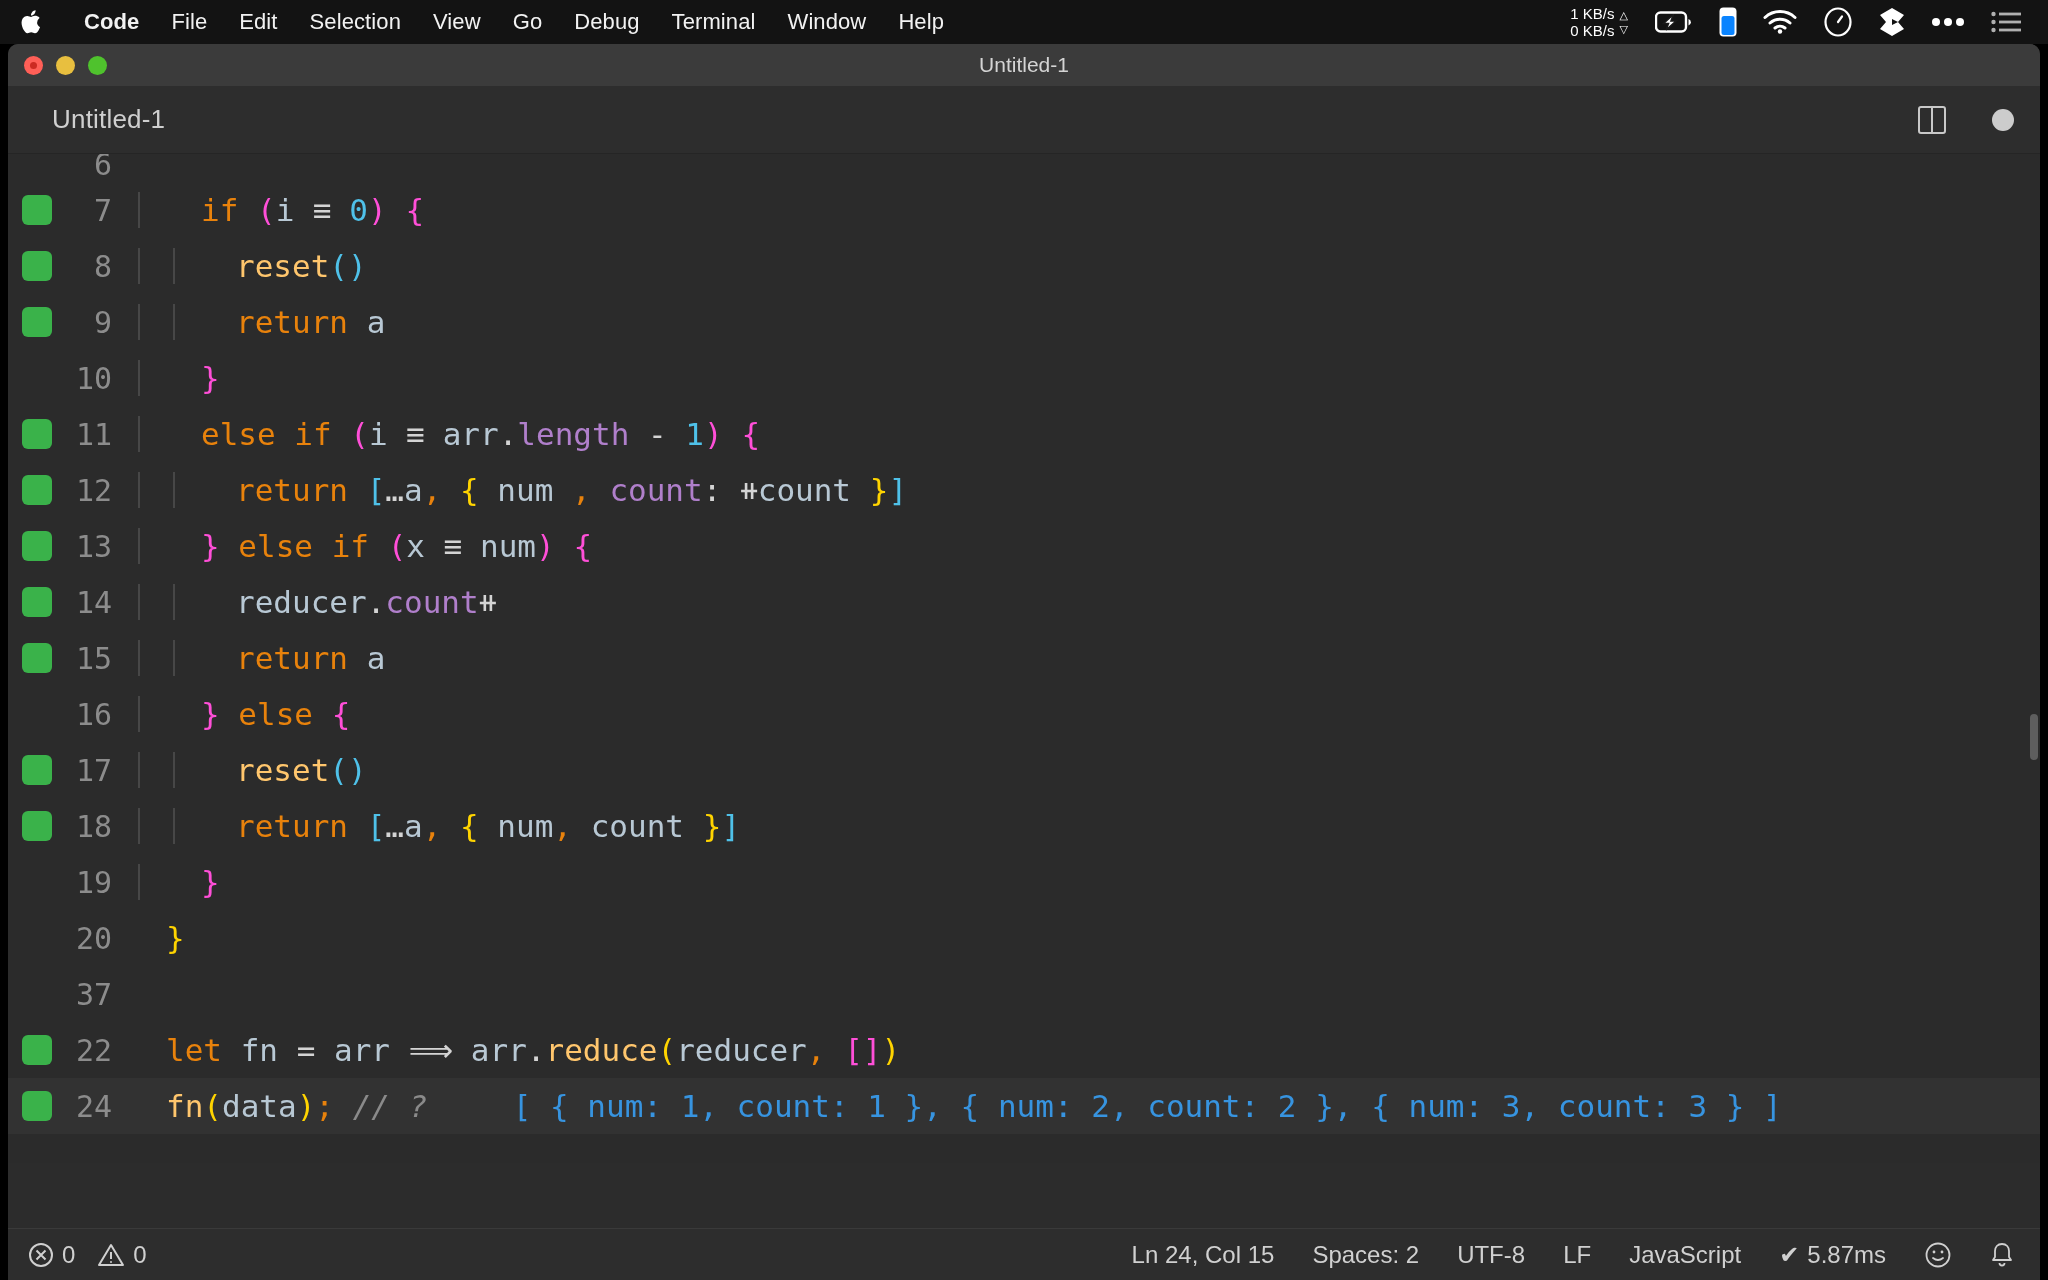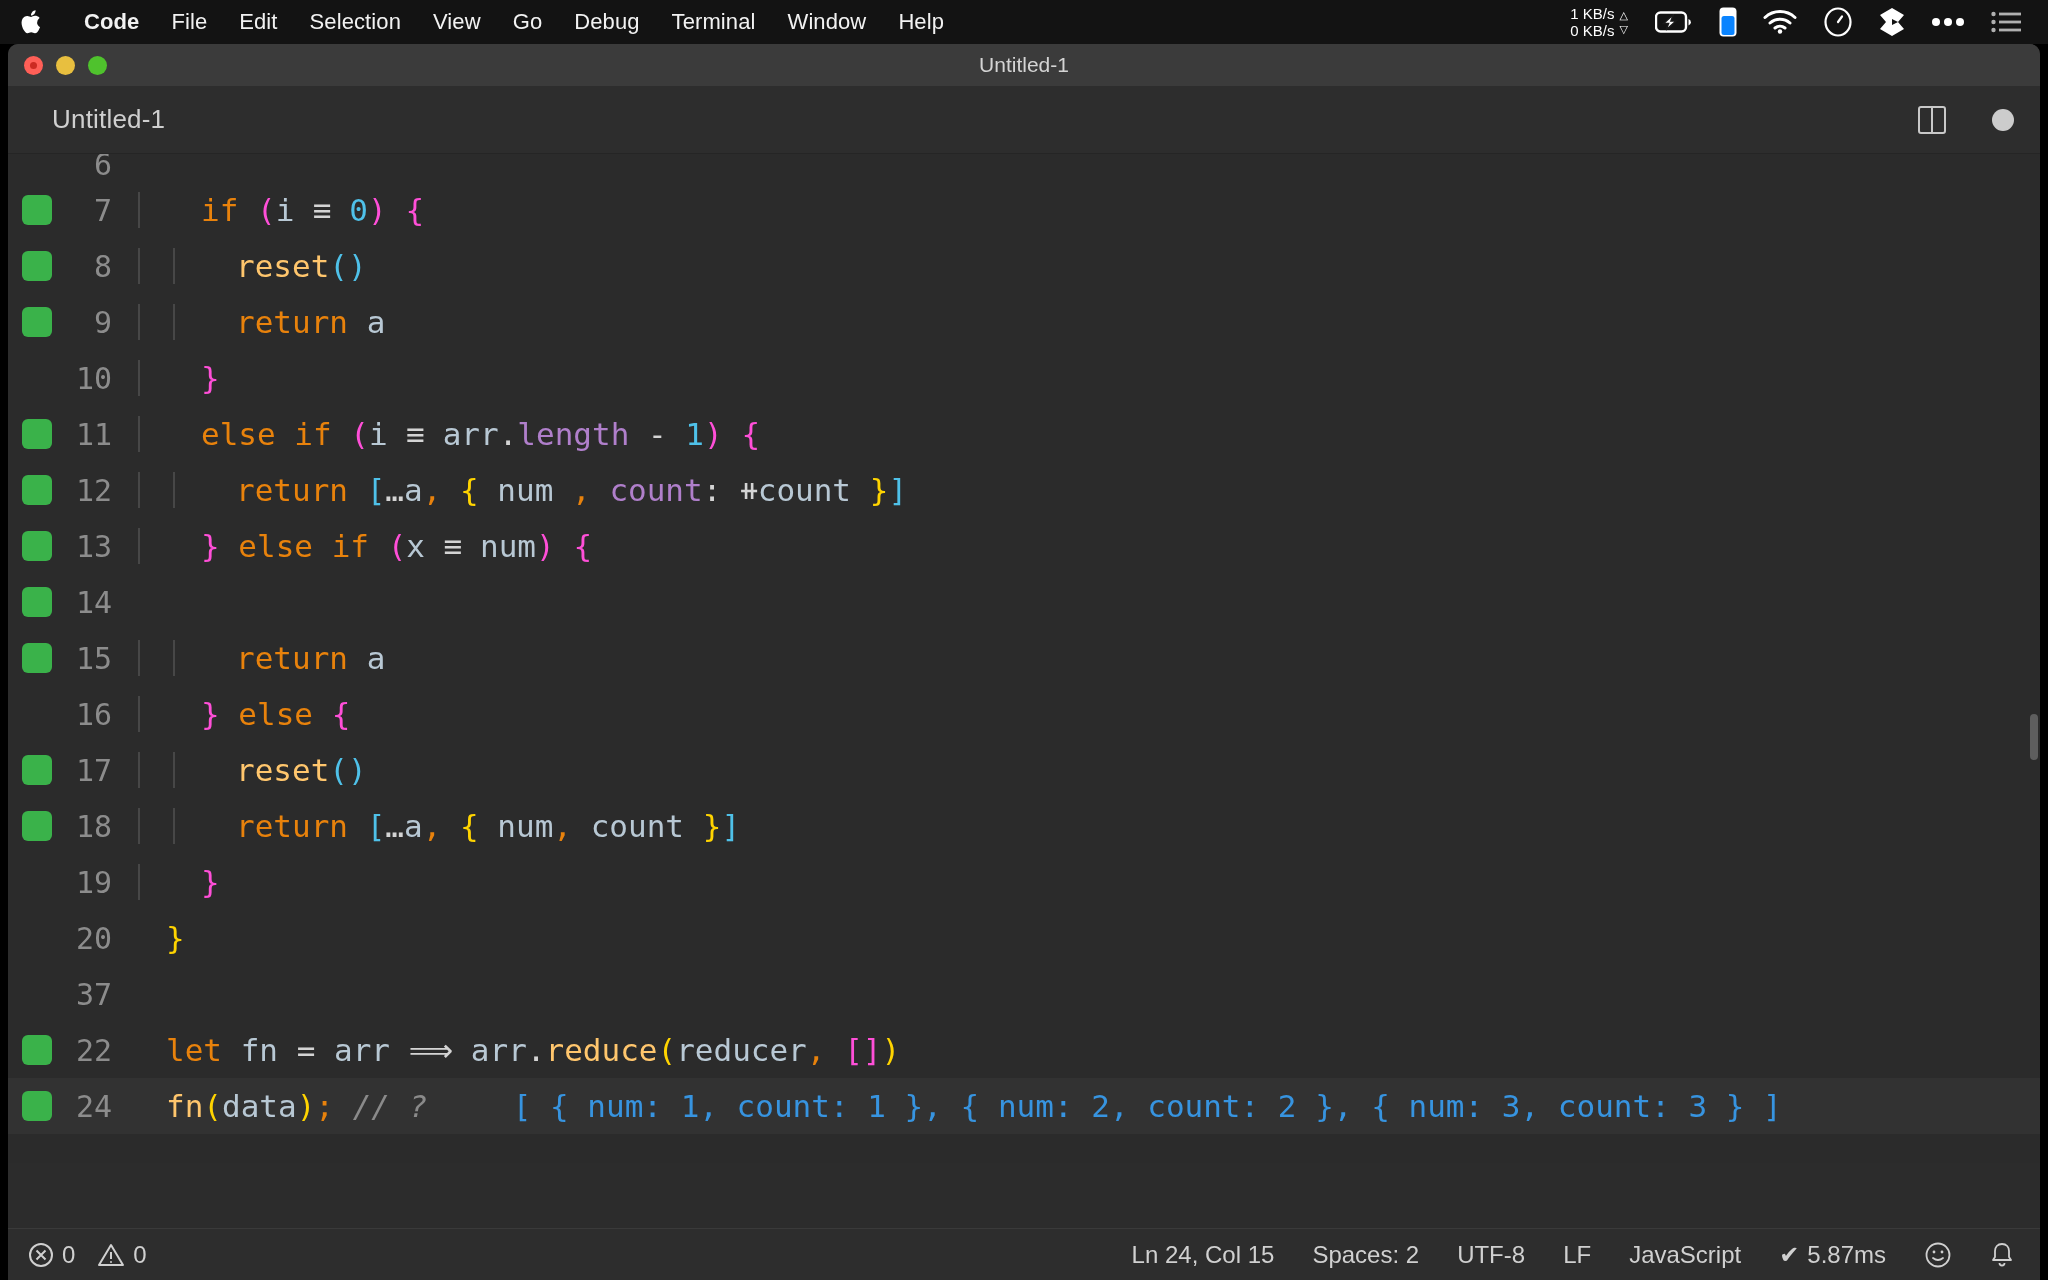--- a/index.html
+++ b/index.html
@@ -240,21 +240,21 @@
     <div class="editor">
       <div class="rows">
           <div class="row cut"><div class="lnum">6</div></div>
           <div class="row"><div class="bp"></div><div class="lnum">7</div><div class="code"><div class="guides"><div class="guide" style="left: 0px;"></div></div><span style="position: relative; padding-left: 35px;"><span class="k">if</span><span class="op"> </span><span class="p1">(</span><span class="var">i</span><span class="op"> </span><span class="op lig">≡</span><span class="op"> </span><span class="num">0</span><span class="p1">)</span><span class="op"> </span><span class="p1">{</span></span></div></div>
           <div class="row"><div class="bp"></div><div class="lnum">8</div><div class="code"><div class="guides"><div class="guide" style="left: 0px;"></div><div class="guide" style="left: 35px;"></div></div><span style="position: relative; padding-left: 70px;"><span class="fn">reset</span><span class="p2">(</span><span class="p2">)</span></span></div></div>
           <div class="row"><div class="bp"></div><div class="lnum">9</div><div class="code"><div class="guides"><div class="guide" style="left: 0px;"></div><div class="guide" style="left: 35px;"></div></div><span style="position: relative; padding-left: 70px;"><span class="k">return</span><span class="op"> </span><span class="var">a</span></span></div></div>
           <div class="row"><div class="lnum">10</div><div class="code"><div class="guides"><div class="guide" style="left: 0px;"></div></div><span style="position: relative; padding-left: 35px;"><span class="p1">}</span></span></div></div>
           <div class="row"><div class="bp"></div><div class="lnum">11</div><div class="code"><div class="guides"><div class="guide" style="left: 0px;"></div></div><span style="position: relative; padding-left: 35px;"><span class="k">else</span><span class="op"> </span><span class="k">if</span><span class="op"> </span><span class="p1">(</span><span class="var">i</span><span class="op"> </span><span class="op lig">≡</span><span class="op"> </span><span class="var">arr</span><span class="op">.</span><span class="prop">length</span><span class="op"> </span><span class="op">-</span><span class="op"> </span><span class="num">1</span><span class="p1">)</span><span class="op"> </span><span class="p1">{</span></span></div></div>
           <div class="row"><div class="bp"></div><div class="lnum">12</div><div class="code"><div class="guides"><div class="guide" style="left: 0px;"></div><div class="guide" style="left: 35px;"></div></div><span style="position: relative; padding-left: 70px;"><span class="k">return</span><span class="op"> </span><span class="p2">[</span><span class="op">…</span><span class="var">a</span><span class="cma">,</span><span class="op"> </span><span class="p3">{</span><span class="op"> </span><span class="var">num</span><span class="op"> </span><span class="cma">,</span><span class="op"> </span><span class="prop">count</span><span class="op">:</span><span class="op"> </span><span class="op lig">⧺</span><span class="var">count</span><span class="op"> </span><span class="p3">}</span><span class="p2">]</span></span></div></div>
           <div class="row"><div class="bp"></div><div class="lnum">13</div><div class="code"><div class="guides"><div class="guide" style="left: 0px;"></div></div><span style="position: relative; padding-left: 35px;"><span class="p1">}</span><span class="op"> </span><span class="k">else</span><span class="op"> </span><span class="k">if</span><span class="op"> </span><span class="p1">(</span><span class="var">x</span><span class="op"> </span><span class="op lig">≡</span><span class="op"> </span><span class="var">num</span><span class="p1">)</span><span class="op"> </span><span class="p1">{</span></span></div></div>
-          <div class="row"><div class="bp"></div><div class="lnum">14</div><div class="code"><div class="guides"><div class="guide" style="left: 0px;"></div><div class="guide" style="left: 35px;"></div></div></div></div>
+          <div class="row"><div class="bp"></div><div class="lnum">14</div><div class="code"><div class="guides"><div class="guide" style="left: 0px;"></div><div class="guide" style="left: 35px;"></div></div><span style="position: relative; padding-left: 70px;"><span class="var">reducer</span><span class="op">.</span><span class="prop">count</span><span class="op lig">⧺</span></span></div></div>
           <div class="row"><div class="bp"></div><div class="lnum">15</div><div class="code"><div class="guides"><div class="guide" style="left: 0px;"></div><div class="guide" style="left: 35px;"></div></div><span style="position: relative; padding-left: 70px;"><span class="k">return</span><span class="op"> </span><span class="var">a</span></span></div></div>
           <div class="row"><div class="lnum">16</div><div class="code"><div class="guides"><div class="guide" style="left: 0px;"></div></div><span style="position: relative; padding-left: 35px;"><span class="p1">}</span><span class="op"> </span><span class="k">else</span><span class="op"> </span><span class="p1">{</span></span></div></div>
           <div class="row"><div class="bp"></div><div class="lnum">17</div><div class="code"><div class="guides"><div class="guide" style="left: 0px;"></div><div class="guide" style="left: 35px;"></div></div><span style="position: relative; padding-left: 70px;"><span class="fn">reset</span><span class="p2">(</span><span class="p2">)</span></span></div></div>
           <div class="row"><div class="bp"></div><div class="lnum">18</div><div class="code"><div class="guides"><div class="guide" style="left: 0px;"></div><div class="guide" style="left: 35px;"></div></div><span style="position: relative; padding-left: 70px;"><span class="k">return</span><span class="op"> </span><span class="p2">[</span><span class="op">…</span><span class="var">a</span><span class="cma">,</span><span class="op"> </span><span class="p3">{</span><span class="op"> </span><span class="var">num</span><span class="cma">,</span><span class="op"> </span><span class="var">count</span><span class="op"> </span><span class="p3">}</span><span class="p2">]</span></span></div></div>
           <div class="row"><div class="lnum">19</div><div class="code"><div class="guides"><div class="guide" style="left: 0px;"></div></div><span style="position: relative; padding-left: 35px;"><span class="p1">}</span></span></div></div>
           <div class="row"><div class="lnum">20</div><div class="code"><div class="guides"></div><span style="position: relative; padding-left: 0px;"><span class="p3">}</span></span></div></div>
           <div class="row"><div class="lnum">37</div><div class="code"><div class="guides"></div><span style="position: relative; padding-left: 0px;"></span></div></div>
           <div class="row"><div class="bp"></div><div class="lnum">22</div><div class="code"><div class="guides"></div><span style="position: relative; padding-left: 0px;"><span class="k">let</span><span class="op"> </span><span class="var">fn</span><span class="op"> </span><span class="op">=</span><span class="op"> </span><span class="var">arr</span><span class="op"> </span><span class="op lig">⟹</span><span class="op"> </span><span class="var">arr</span><span class="op">.</span><span class="fn">reduce</span><span class="p3">(</span><span class="var">reducer</span><span class="cma">,</span><span class="op"> </span><span class="p1">[</span><span class="p1">]</span><span class="p3">)</span></span></div></div>
           <div class="row current"><div class="bp"></div><div class="lnum">24</div><div class="code"><div class="guides"></div><span style="position: relative; padding-left: 0px;"><span class="fn">fn</span><span class="p3">(</span><span class="var">data</span><span class="p3">)</span><span class="cma">;</span><span class="op"> </span><span class="com">// ?</span><span class="op">  </span><span class="res">[ { num: 1, count: 1 }, { num: 2, count: 2 }, { num: 3, count: 3 } ]</span></span></div></div>
         </div>

